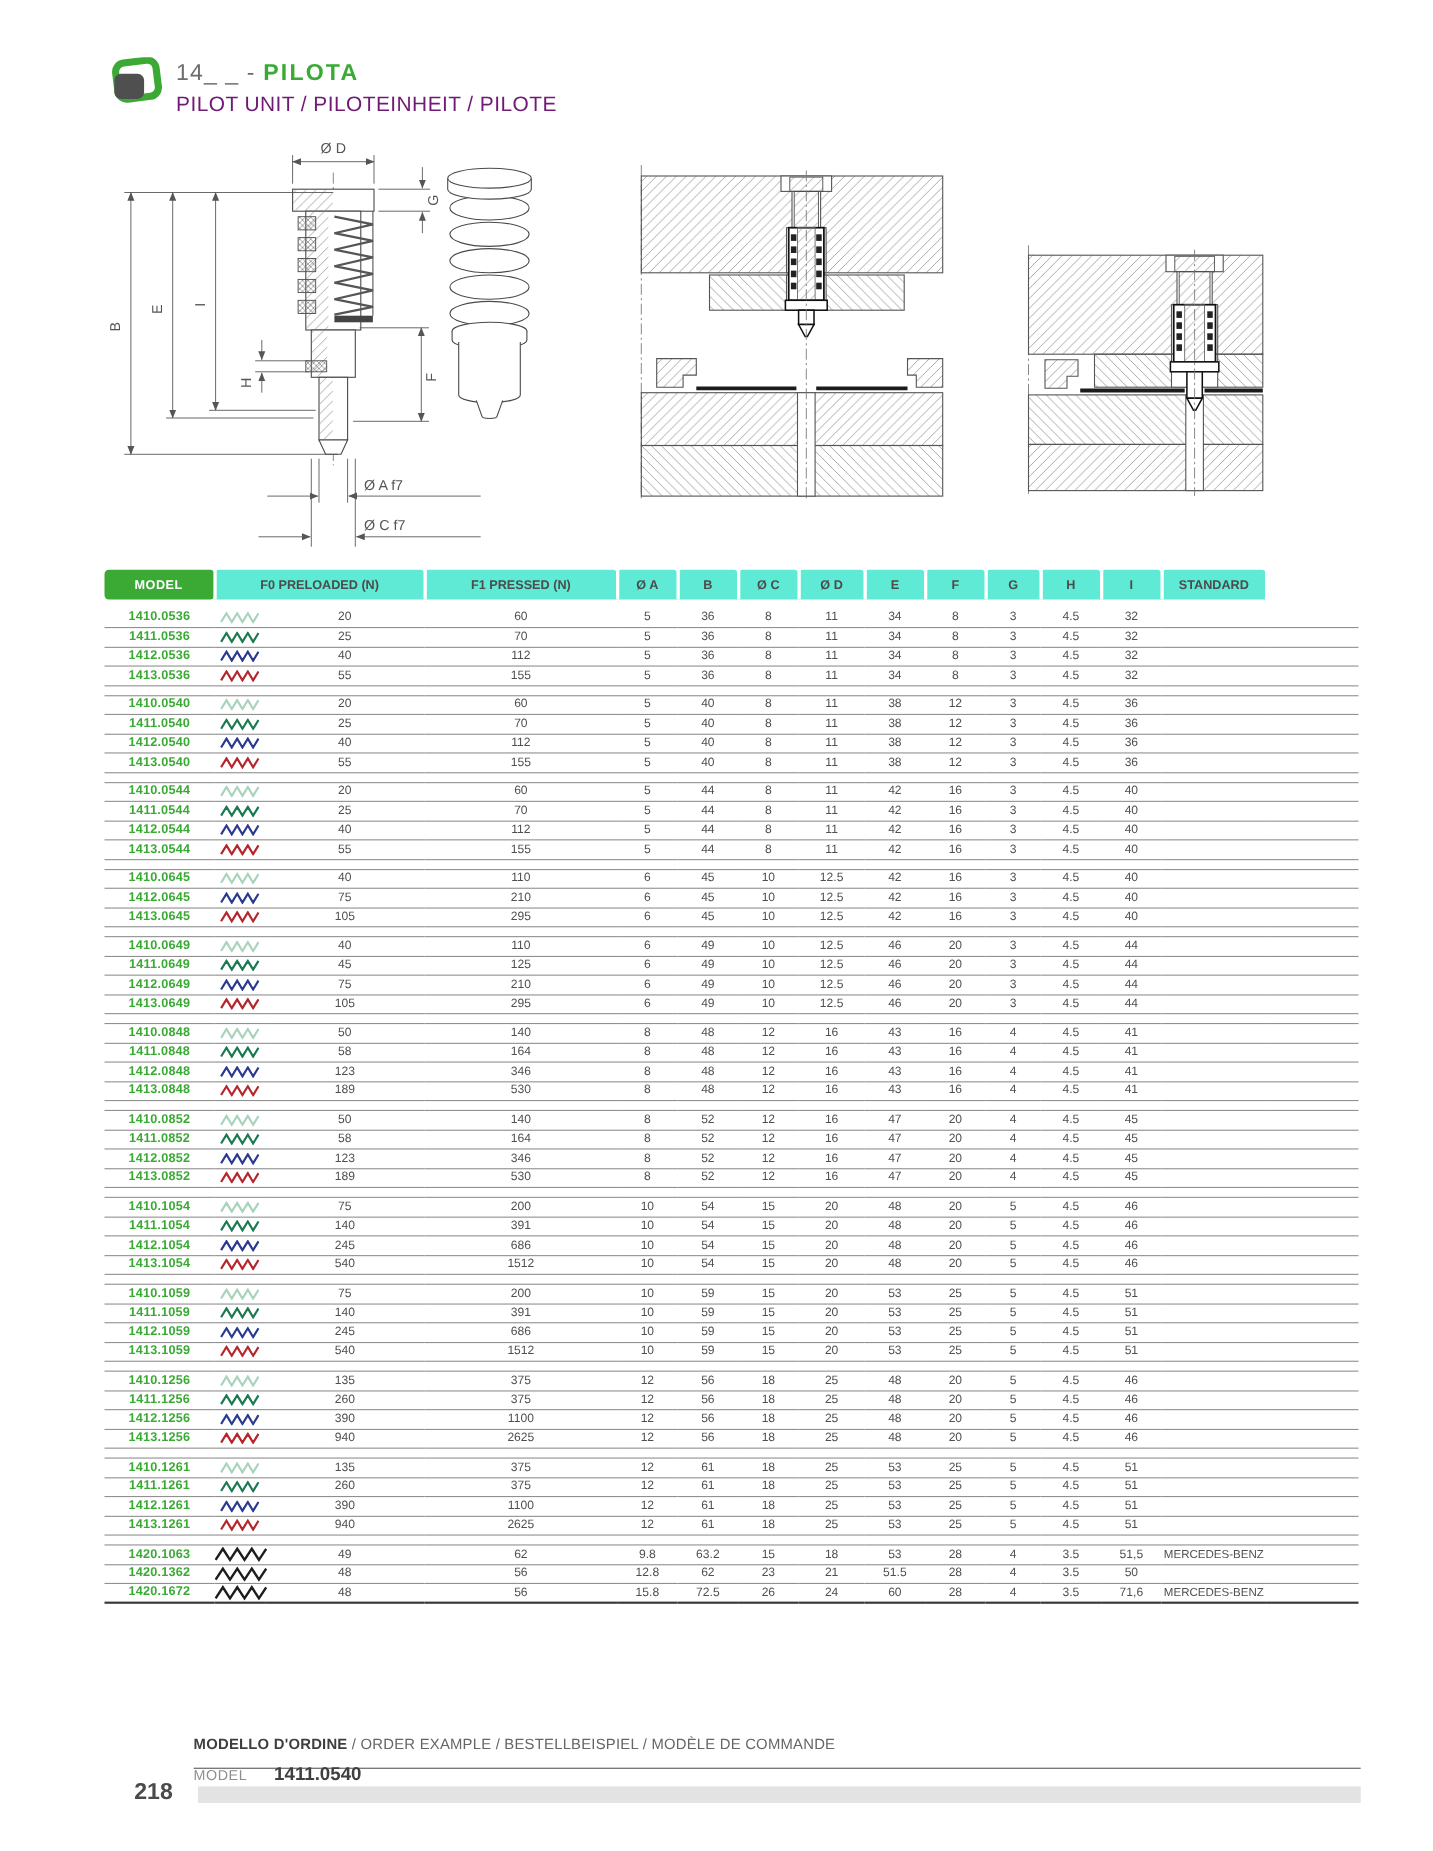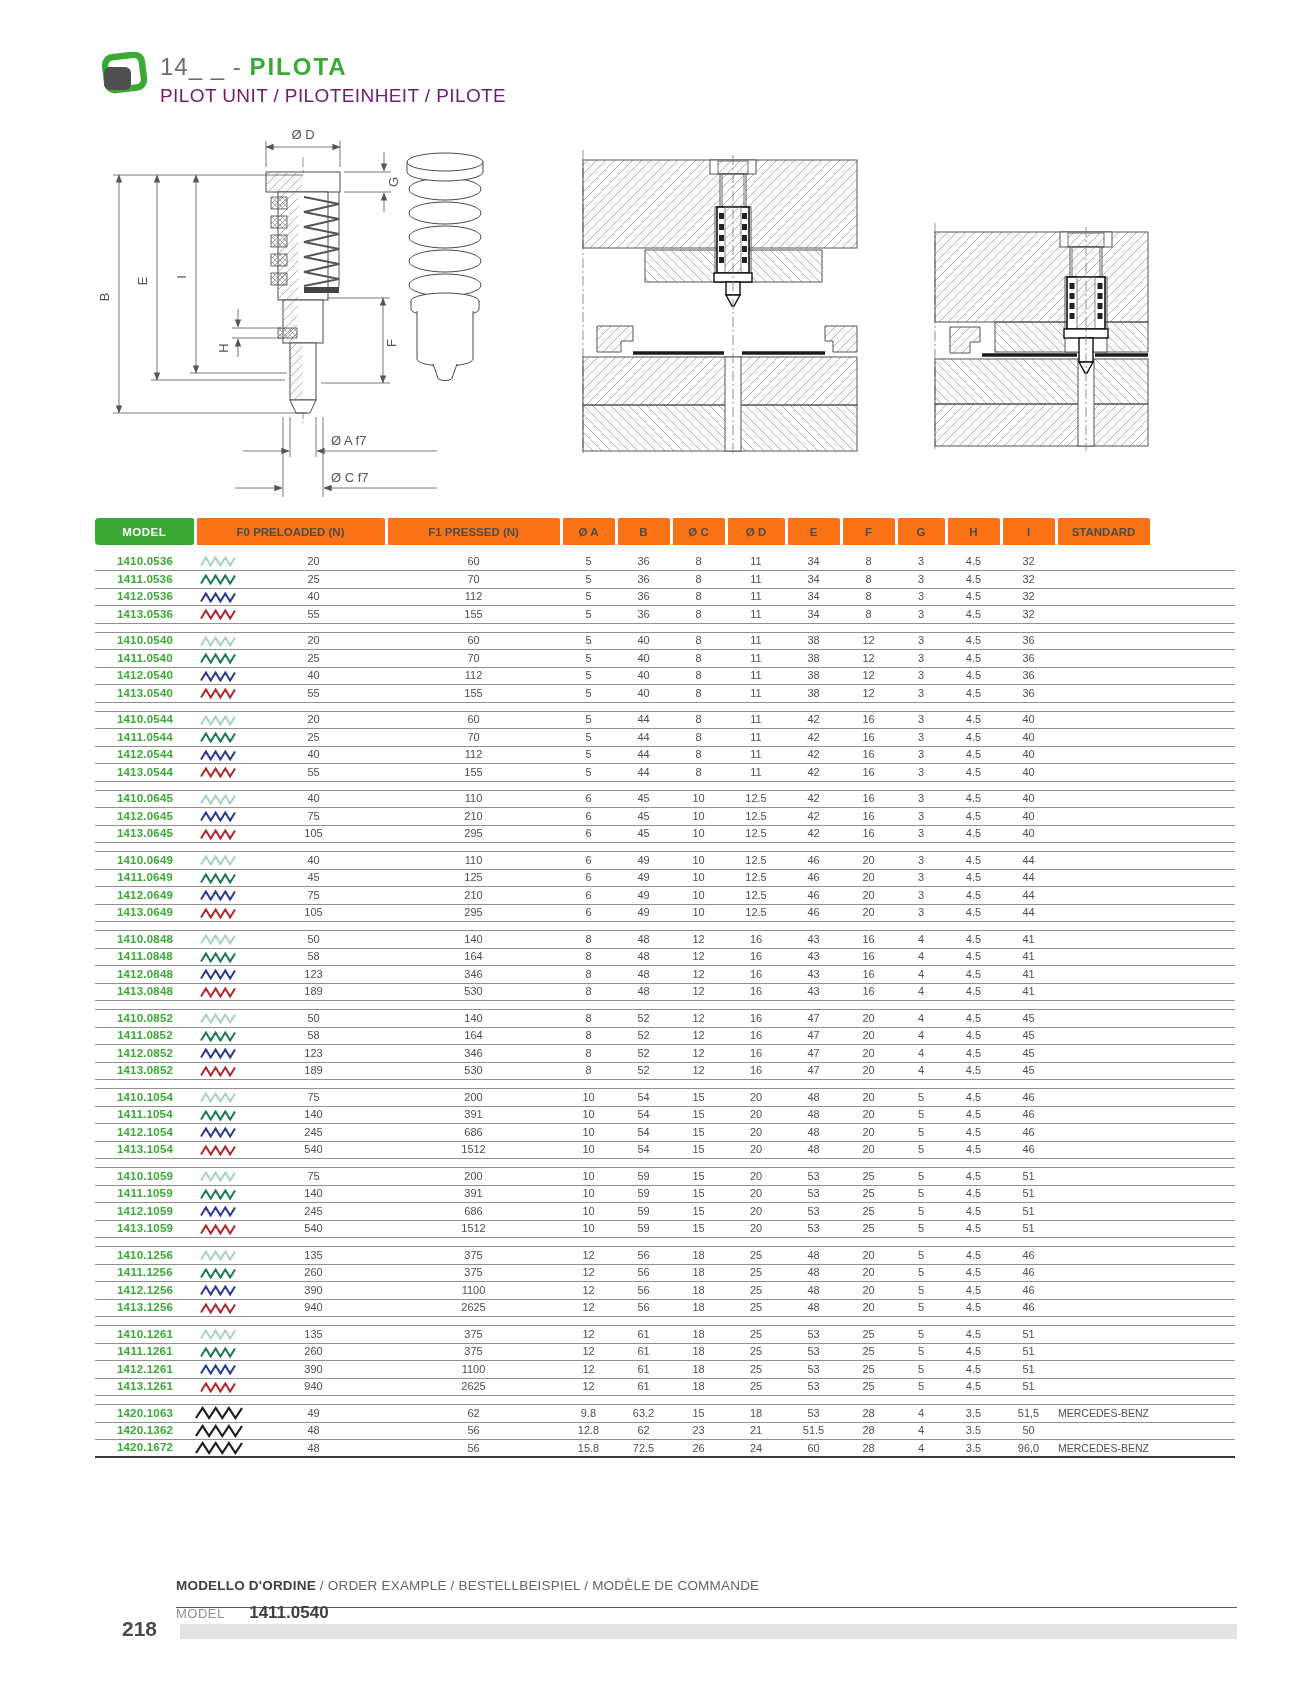--- a/index.html
+++ b/index.html
@@ -3,36 +3,36 @@
 <meta charset="utf-8">
 <style>
   *{margin:0;padding:0;box-sizing:border-box}
   html,body{background:#fff}
   body{width:1303px;height:1683px;position:relative;font-family:"Liberation Sans",sans-serif;overflow:hidden}
 
   
   .brand{position:absolute;left:92px;top:52px;display:flex;align-items:flex-start}
   .brand-logo{width:56px;height:50px;flex:0 0 auto}
   .brand-text{margin-left:12px}
-  .title-line{font-size:24px;line-height:30px;color:#6d6d6d;letter-spacing:1px;white-space:nowrap}
+  .title-line{font-size:21px;line-height:30px;color:#6d6d6d;letter-spacing:1px;white-space:nowrap}
   .t-name{color:#3aaa35;font-weight:bold;letter-spacing:2px}
   .subtitle{font-size:19px;color:#701a75;margin-top:3px;letter-spacing:.4px}
 
   
   .drawings{position:absolute;left:85px;top:105px}
   .drawings .oline{fill:#fff;stroke:#4a4a4a;stroke-width:1}
   .drawings .oline2{stroke:#4a4a4a;stroke-width:.8}
   .drawings .blk{stroke:#555;stroke-width:1}
   .drawings .dim line{stroke:#555;stroke-width:.8}
   .drawings .chain{stroke:#777;stroke-width:.8;stroke-dasharray:10 3 2 3;fill:none}
   .drawings text{font-family:"Liberation Sans",sans-serif;font-size:13px;fill:#555}
 
   
   .ptable{position:absolute;left:95px;top:518px;width:1140px;border-collapse:collapse;table-layout:fixed}
-  .ptable th{height:27px;background:#f97316;color:#4c4c4c;font-size:11.5px;font-weight:bold;
+  .ptable th{height:27px;background:#5eead4;color:#4c4c4c;font-size:11.5px;font-weight:bold;
              border-left:3px solid #fff;border-radius:4px 4px 0 0;padding:0;text-align:center}
   .ptable th.model-h{border-left:none;background:#3aaa35;color:#fff;border-radius:4px;letter-spacing:.5px}
   .ptable th.filler-h{background:transparent;border-radius:0}
   .ptable td{height:17.5px;font-size:11px;color:#4f4f4f;text-align:center;padding:0;
              border-bottom:1px solid #909090;line-height:1}
   .ptable td.model{color:#3aaa35;font-weight:bold;font-size:11.5px;letter-spacing:.2px}
   .ptable td.spring svg{vertical-align:middle}
   .ptable td.standard{font-size:10.5px}
   .ptable tr.spacer td{height:9px;border-bottom:1px solid #909090}
   .ptable tr.spacer.first td{height:8px;border-bottom:none}
@@ -1158,21 +1158,21 @@
         <td>48</td>
         <td>56</td>
         <td>15.8</td>
         <td>72.5</td>
         <td>26</td>
         <td>24</td>
         <td>60</td>
         <td>28</td>
         <td>4</td>
         <td>3.5</td>
-        <td>96,0</td>
+        <td>71,6</td>
         <td class="standard">MERCEDES-BENZ</td>
         <td></td>
       </tr>
     </tbody>
 </table>
 
 <div class="order"><span class="ttl">MODELLO D'ORDINE</span><span> / ORDER EXAMPLE / BESTELLBEISPIEL / MODÈLE DE COMMANDE</span></div>
 <div class="model-line">
   <span class="model-label">MODEL</span>
   <span class="model-value">1411.0540</span>

